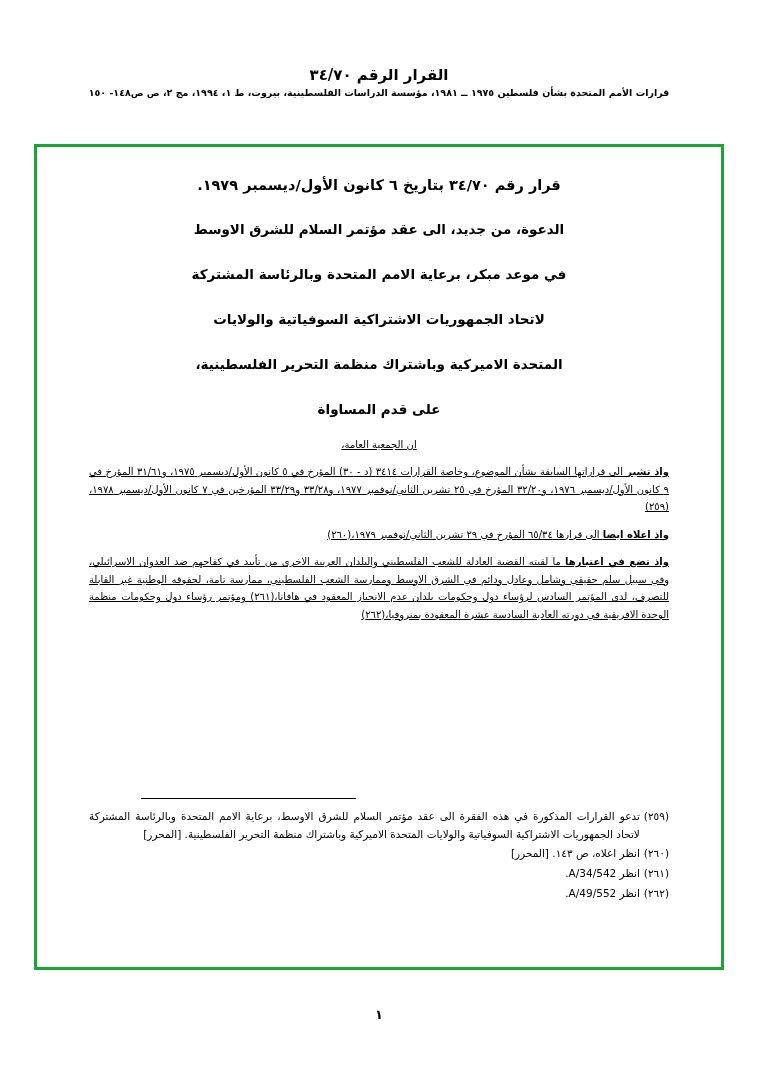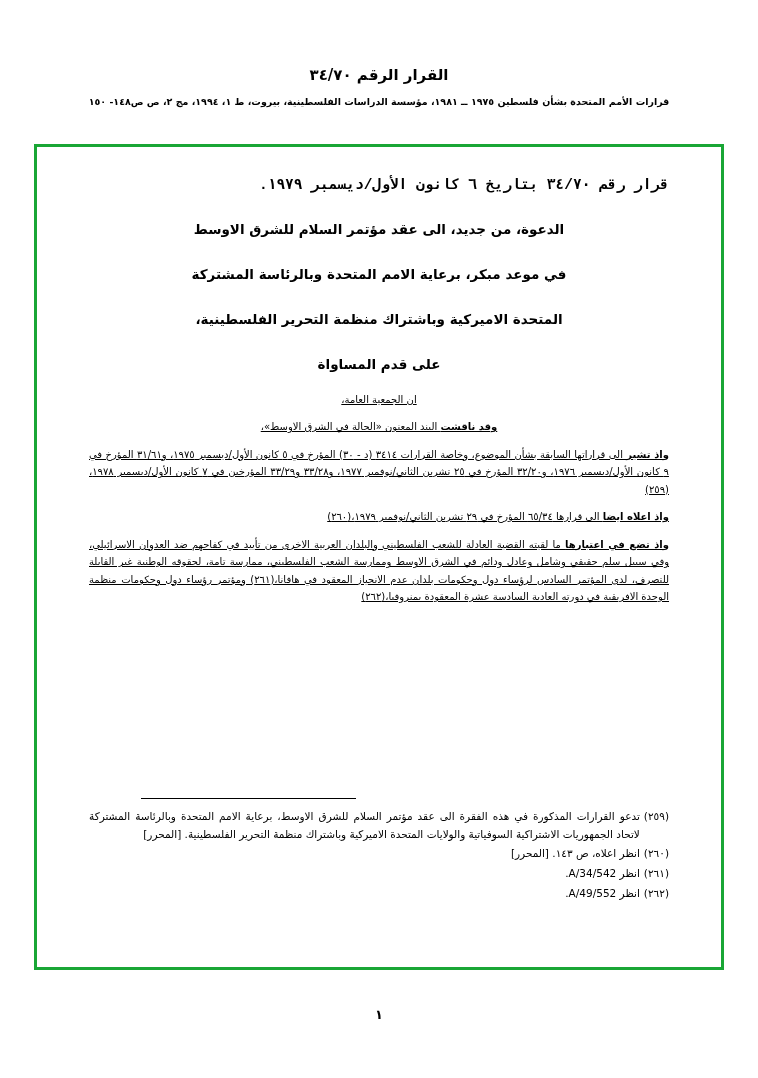--- a/index.html
+++ b/index.html
@@ -27,45 +27,43 @@
   }
   .doc-title {
     font-size: 15px;
     font-weight: bold;
     letter-spacing: 0.5px;
     line-height: 1.3;
   }
   .doc-source {
     font-size: 9.5px;
     font-weight: bold;
-    margin-top: 9px;
     line-height: 1.4;
   }
   .frame {
     position: absolute;
     top: 144px;
     left: 34px;
     right: 34px;
     bottom: 78px;
     border: 3px solid #19a635;
     box-sizing: border-box;
   }
   .frame-inner {
     padding: 28px 52px 10px 52px;
     box-sizing: border-box;
     height: 100%;
     position: relative;
   }
   .res-line {
-    text-align: right;
+    text-align: center;
     font-size: 14.5px;
     font-weight: bold;
     margin-bottom: 8px;
     line-height: 1.5;
-    font-family: Liberation Mono, monospace;
   }
   .title-block {
     text-align: center;
     font-size: 13.5px;
     font-weight: bold;
     line-height: 1.85;
     margin-bottom: 14px;
   }
   .title-block div {
     white-space: nowrap;
@@ -137,27 +135,27 @@
   </div>
 
   <div class="frame">
     <div class="frame-inner">
 
       <div class="res-line">قرار رقم ٣٤/٧٠ بتاريخ ٦ كانون الأول/ديسمبر ١٩٧٩.</div>
 
       <div class="title-block">
         <div>الدعوة، من جديد، الى عقد مؤتمر السلام للشرق الاوسط</div>
         <div>في موعد مبكر، برعاية الامم المتحدة وبالرئاسة المشتركة</div>
+        <div>لاتحاد الجمهوريات الاشتراكية السوفياتية والولايات</div>
         <div>المتحدة الاميركية وباشتراك منظمة التحرير الفلسطينية،</div>
         <div>على قدم المساواة</div>
       </div>
 
       <div class="body-text">
         <div class="para center-ish">ان الجمعية العامة،</div>
-        <div class="para center-ish"><span class="lead">وقد ناقشت</span> البند المعنون «الحالة في الشرق الاوسط»،</div>
         <div class="para"><span class="lead">واذ تشير</span> الى قراراتها السابقة بشأن الموضوع، وخاصة القرارات ٣٤١٤ (د - ٣٠) المؤرخ في ٥ كانون الأول/ديسمبر ١٩٧٥، و٣١/٦١ المؤرخ في ٩ كانون الأول/ديسمبر ١٩٧٦، و٣٢/٢٠ المؤرخ في ٢٥ تشرين الثاني/نوفمبر ١٩٧٧، و٣٣/٢٨ و٣٣/٢٩ المؤرخين في ٧ كانون الأول/ديسمبر ١٩٧٨،(٢٥٩)</div>
         <div class="para"><span class="lead">واذ اعلاه ايضا</span> الى قرارها ٦٥/٣٤ المؤرخ في ٢٩ تشرين الثاني/نوفمبر ١٩٧٩،(٢٦٠)</div>
         <div class="para"><span class="lead">واذ تضع في اعتبارها</span> ما لقيته القضية العادلة للشعب الفلسطيني والبلدان العربية الاخرى من تأييد في كفاحهم ضد العدوان الاسرائيلي، وفي سبيل سلم حقيقي وشامل وعادل ودائم في الشرق الاوسط وممارسة الشعب الفلسطيني، ممارسة تامة، لحقوقه الوطنية غير القابلة للتصرف، لدى المؤتمر السادس لرؤساء دول وحكومات بلدان عدم الانحياز المعقود في هافانا،(٢٦١) ومؤتمر رؤساء دول وحكومات منظمة الوحدة الافريقية في دورته العادية السادسة عشرة المعقودة بمنروفيا،(٢٦٢)</div>
       </div>
 
       <div class="footnote-area">
         <hr class="fn-sep">
         <div class="footnotes" style="margin-top:10px;">
           <div class="fn-row">
             <span class="fn-num">(٢٥٩)</span>

